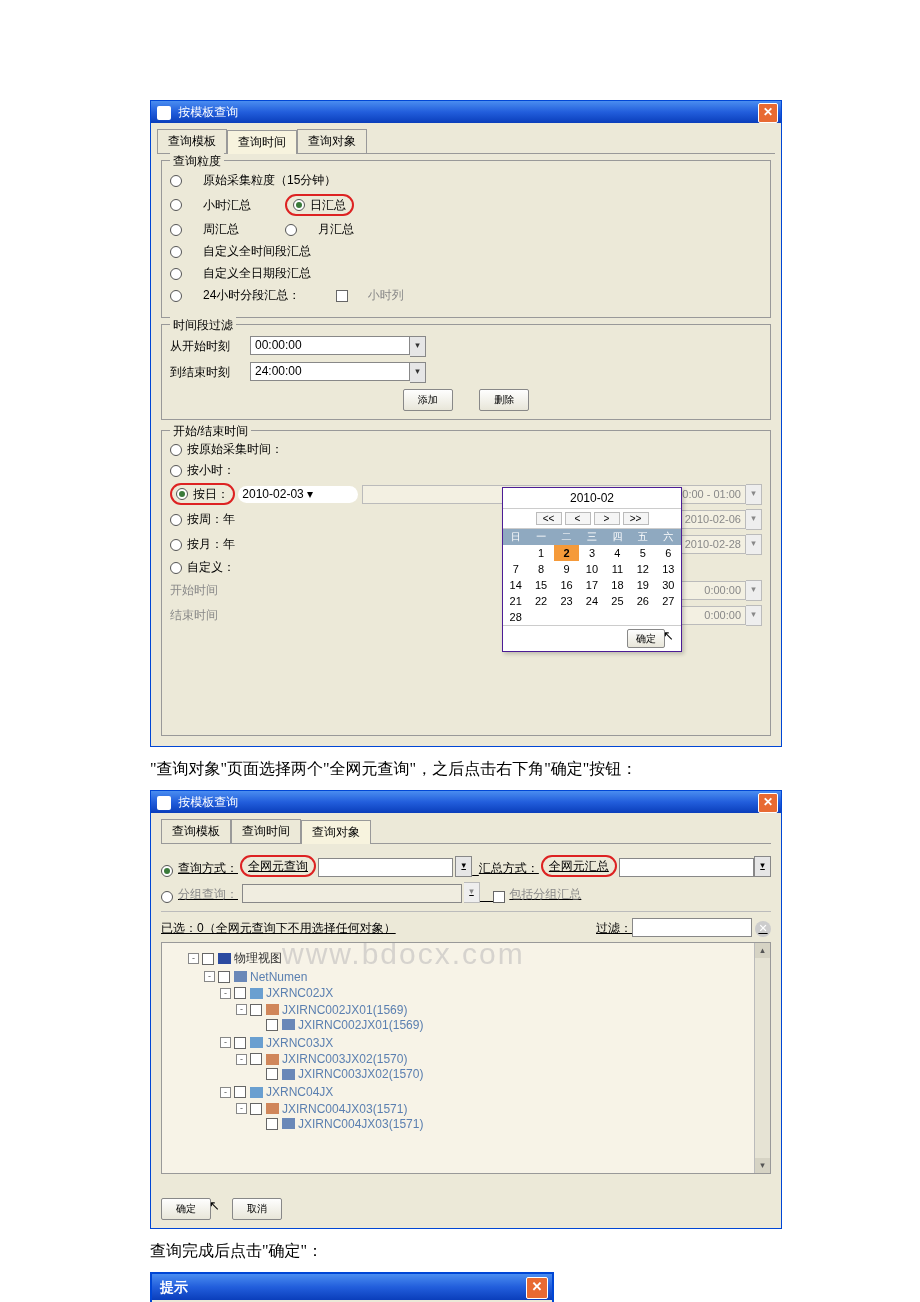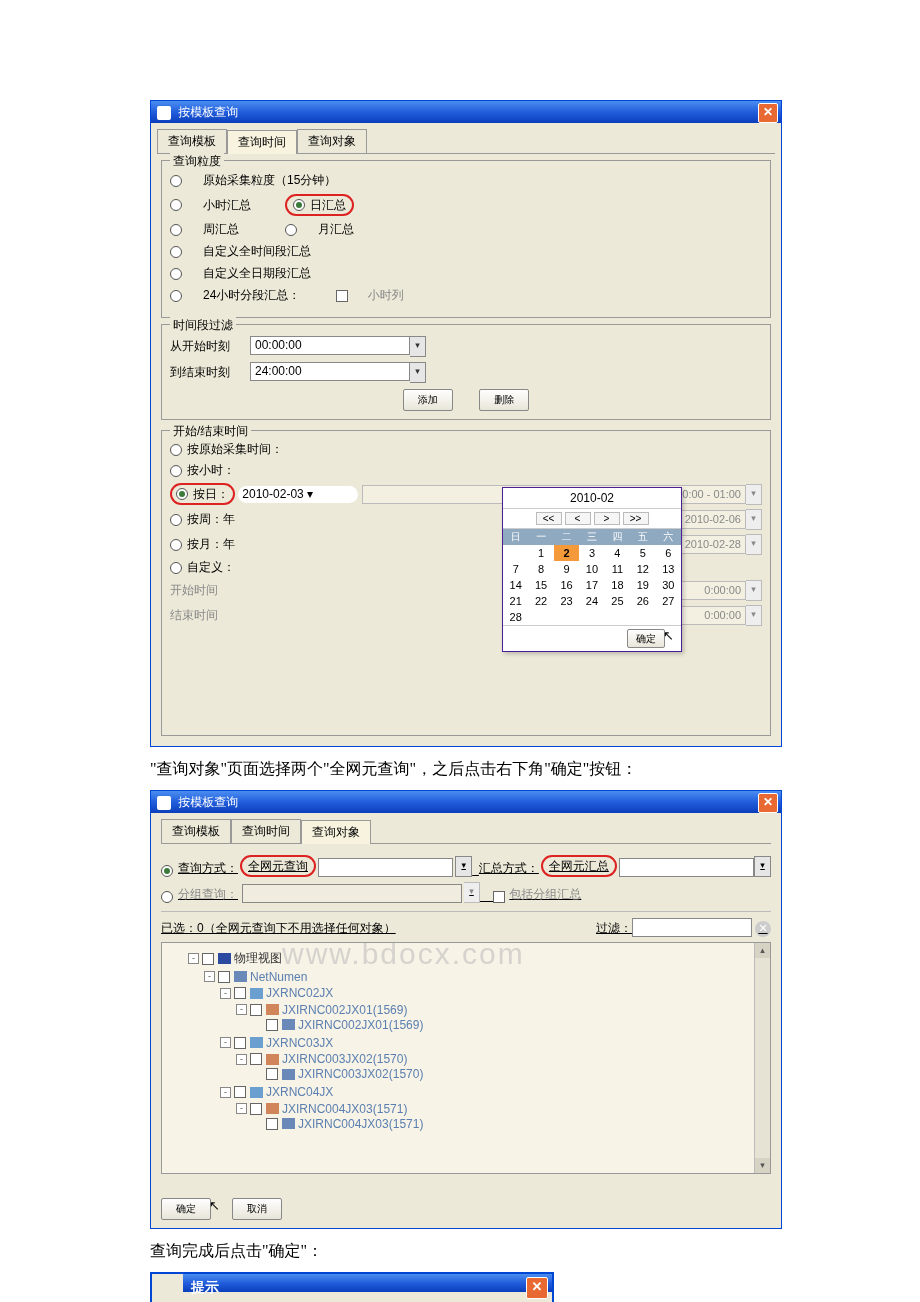--- a/index.html
+++ b/index.html
@@ -63,21 +63,21 @@
   .tree li span.txt { color:#5a7fb0; }
   .tree li.root > .tnode span.txt { color:#333; }
   .scroll-v { position:absolute; right:0; top:0; bottom:0; width:15px; background:#e6e3d4; border-left:1px solid #bbb; }
   .scroll-v .up,.scroll-v .dn { height:15px; background:#d6d3c4; text-align:center; font-size:9px; line-height:14px; color:#555; }
   .scroll-v .dn { position:absolute; bottom:0; left:0; right:0; }
   .filter-clear { width:16px; height:16px; border-radius:50%; background:#ccc; color:#fff; text-align:center; line-height:15px; font-size:11px; margin-left:3px; cursor:pointer; }
   .btnrow2 { text-align:left; padding:24px 2px 0 0; }
   .watermark { position:absolute; color:#d6d3ce; font-size:30px; letter-spacing:2px; pointer-events:none; }
   
   .tipwin { border:2px solid #0046d5; width:400px; margin:10px 0 0 150px; background:#ece9d8; position:relative; }
-  .tip-title { height:18px; background:linear-gradient(to bottom,#4a8df0,#225edc 50%,#0a3ebb); color:#fff; font-size:14px; font-weight:bold; line-height:26px; padding-left:8px; position:relative;margin-left:31px; }
+  .tip-title { height:26px; background:linear-gradient(to bottom,#4a8df0,#225edc 50%,#0a3ebb); color:#fff; font-size:14px; font-weight:bold; line-height:26px; padding-left:8px; position:relative; }
   .tip-close { position:absolute; right:4px; top:3px; width:20px; height:20px; background:#e86a32; border:1px solid #fff; color:#fff; text-align:center; line-height:18px; font-weight:bold; font-size:13px; border-radius:2px; cursor:pointer; }
   .tip-body { padding:12px 14px 14px 14px; font-size:13px; }
   .tip-row { display:flex; align-items:flex-start; }
   .info-ic { width:28px; height:28px; border-radius:50%; border:2px solid #1b5fc0; color:#1b5fc0; font-weight:bold; font-size:20px; text-align:center; line-height:26px; margin-right:10px; font-family:Georgia,serif; }
   .tip-ft { text-align:center; padding-top:18px; }
   .para { margin:8px 0 10px 150px; width:640px; font-size:16px; font-family:"SimSun",serif; }
 </style>
 </head>
 <body>
 

